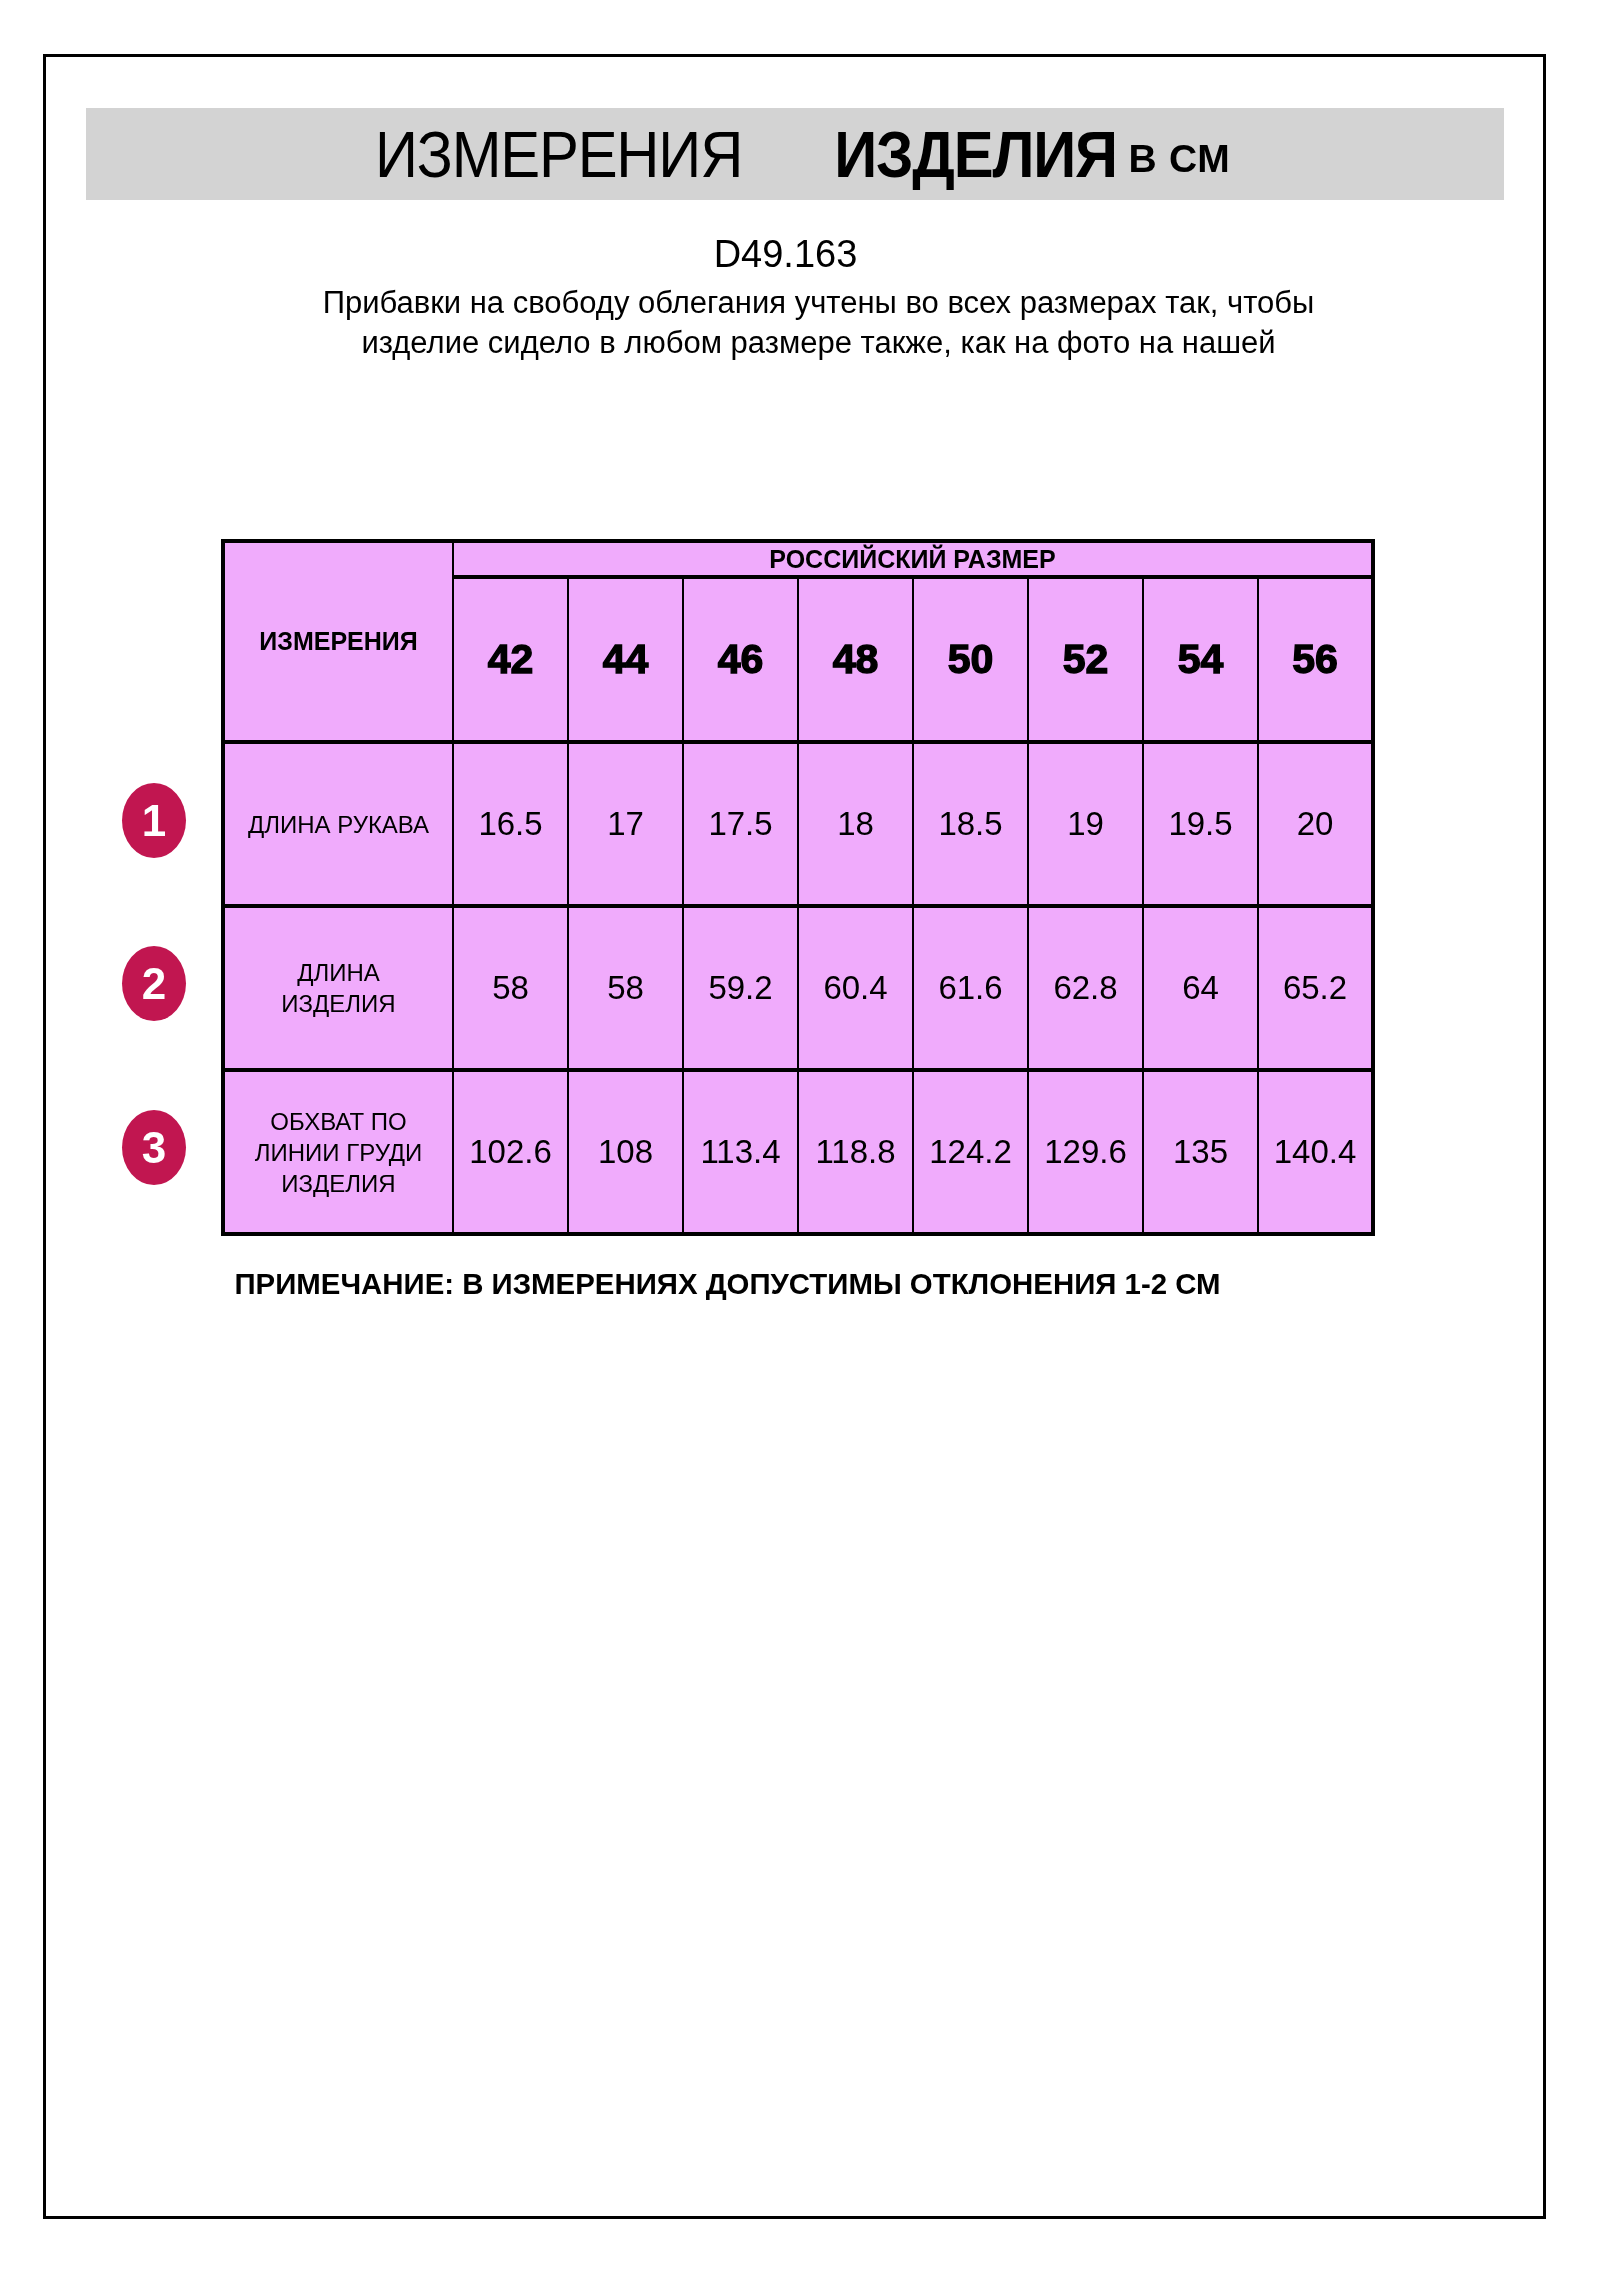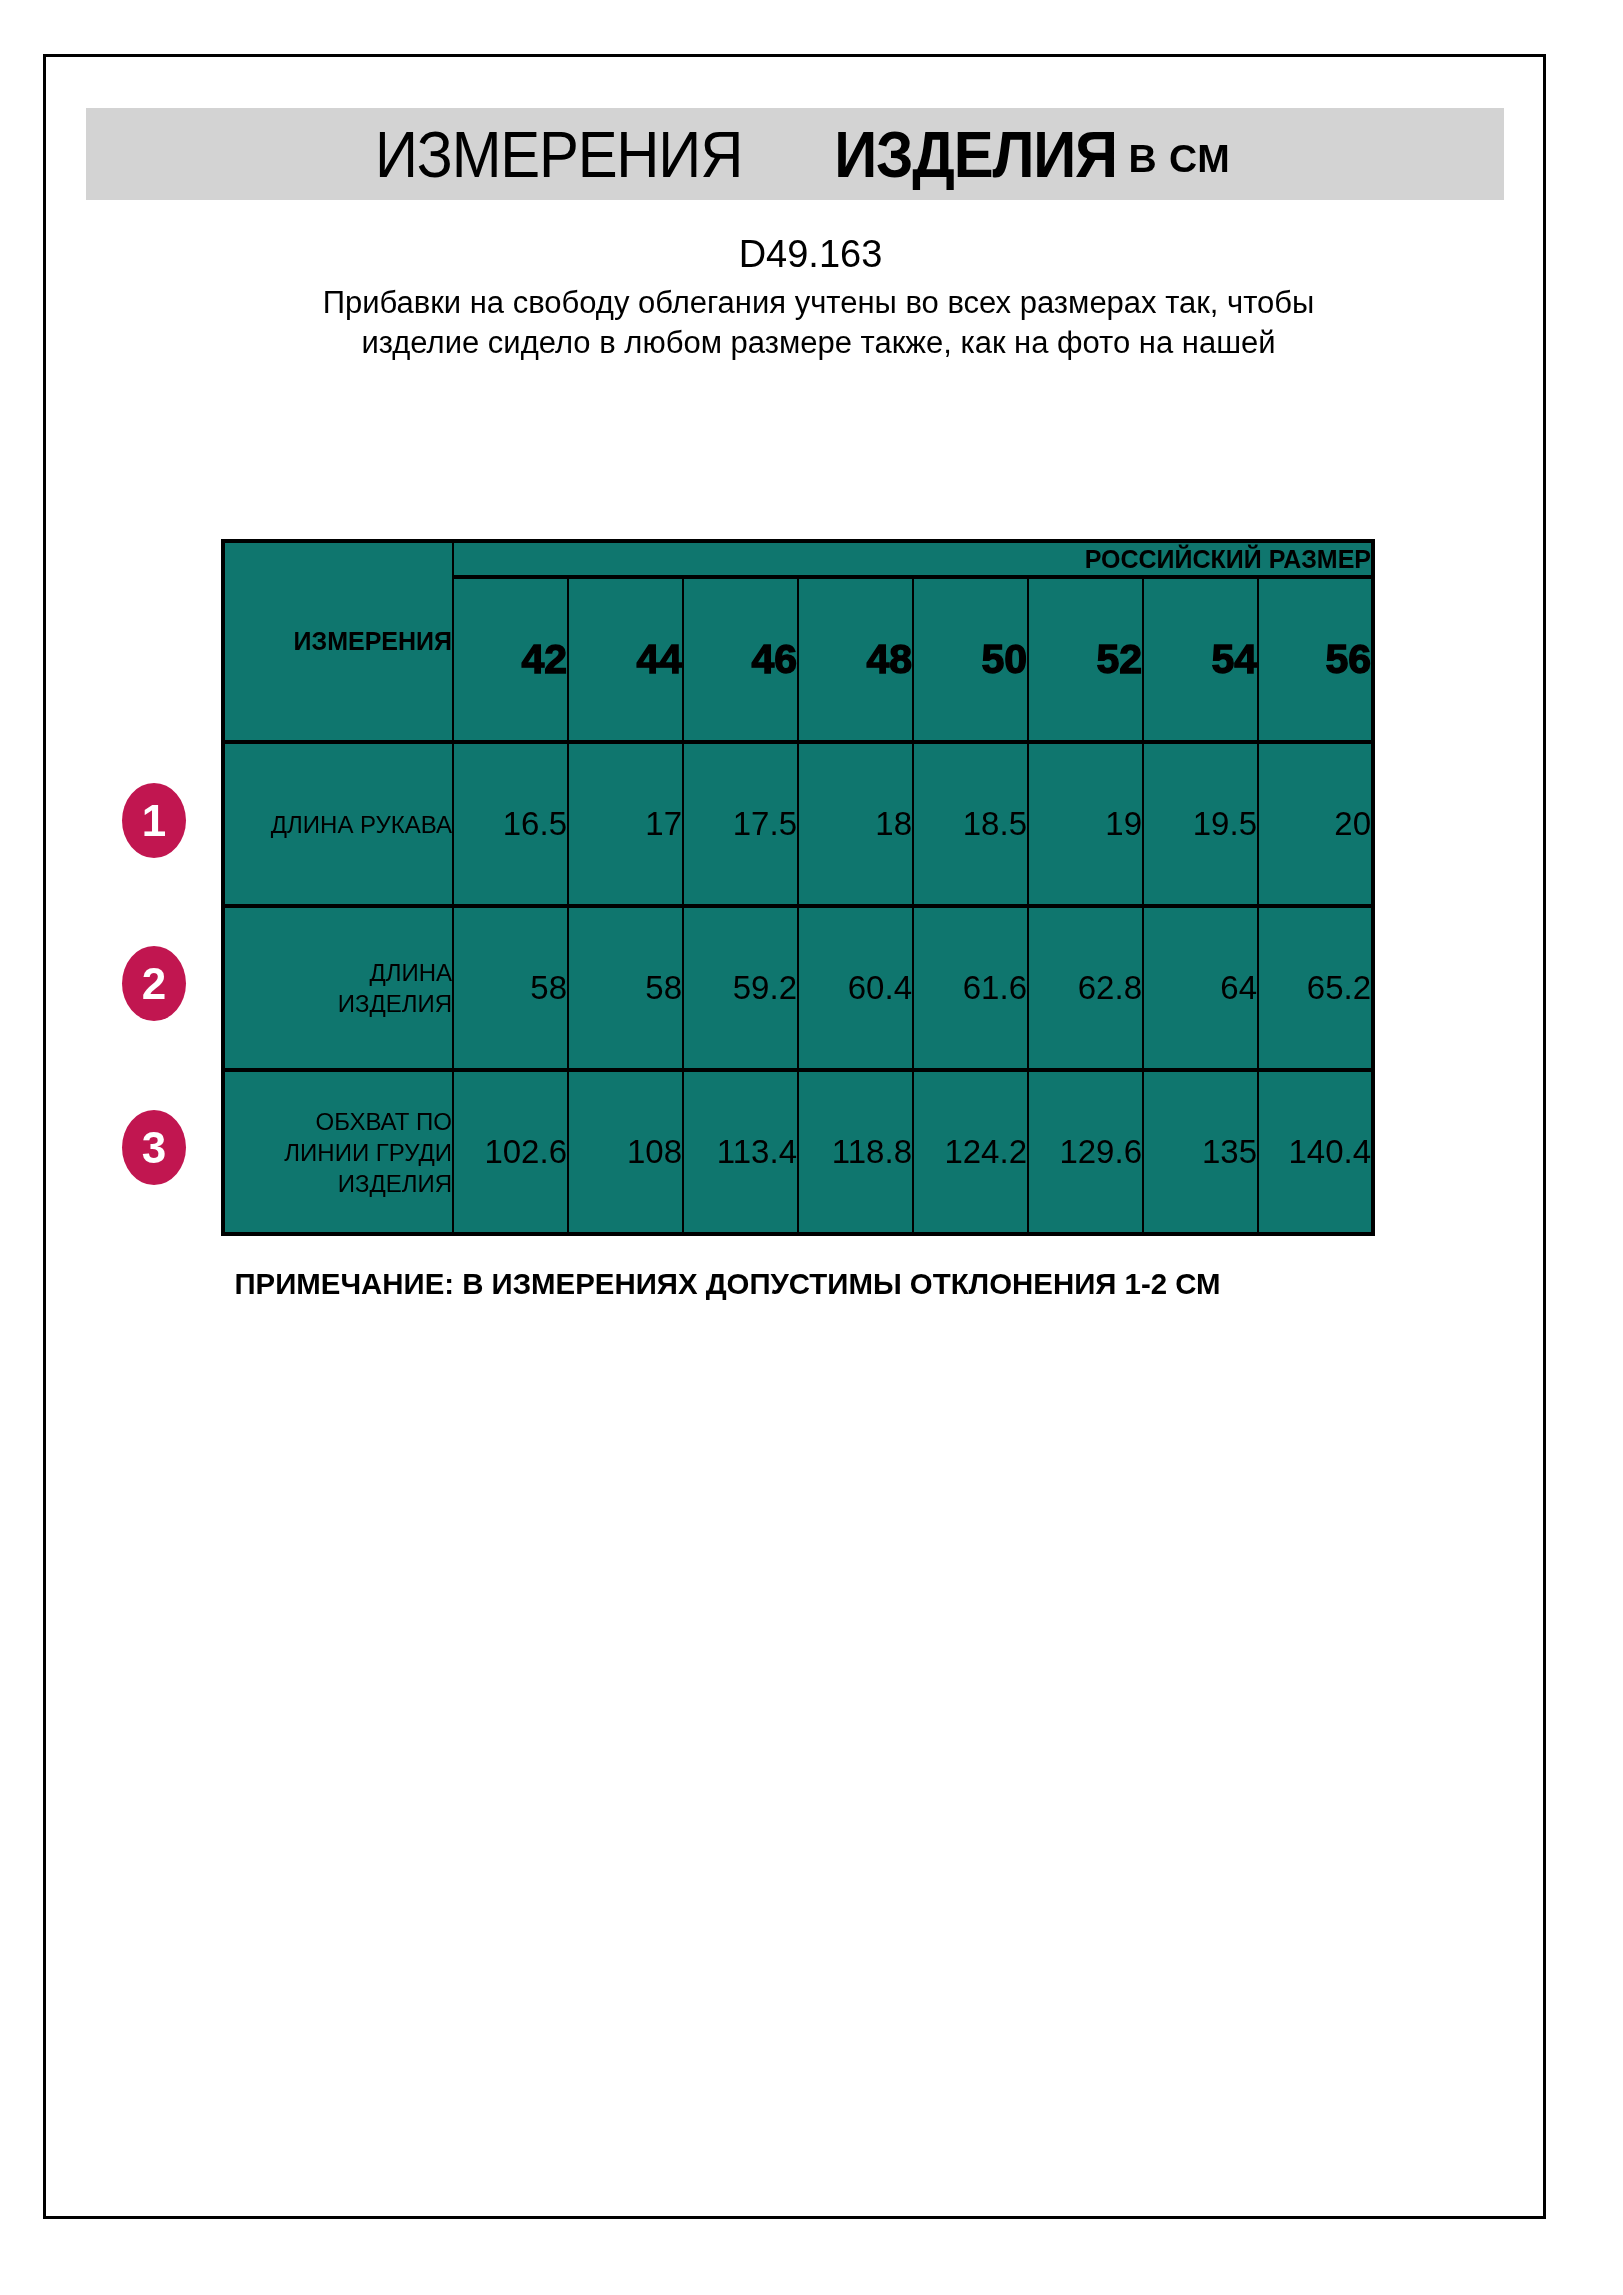--- a/index.html
+++ b/index.html
@@ -33,40 +33,40 @@
   .title-word-2{
     font-size:65px;font-weight:700;letter-spacing:-1.3px;
     margin-left:63px;
     transform:scaleX(.92);transform-origin:center;
   }
   .title-unit{
     font-size:39px;font-weight:700;letter-spacing:0.7px;
     margin-top:9.2px;
   }
   .model-code{
-    position:absolute;left:59px;top:233px;width:1503px;
+    position:absolute;left:34px;top:233px;width:1503px;
     text-align:center;font-size:38px;font-weight:400;
   }
   .intro{
     position:absolute;left:43px;top:283px;width:1503px;
     text-align:center;font-size:31px;font-weight:400;line-height:40px;margin-left:24px;
   }
   
   table.size-table{
     position:absolute;left:221px;top:539px;width:1146px;
     border-collapse:collapse;table-layout:fixed;
     border:4.6px solid var(--ink);
   }
   table.size-table td{
     border-left:2.6px solid var(--ink);
     border-right:2.6px solid var(--ink);
     border-top:4.6px solid var(--ink);
     border-bottom:4.6px solid var(--ink);
-    text-align:right;vertical-align:middle;
-    background:#0f766e;
+    text-align:center;vertical-align:middle;
+    background:#f0abfc;
   }
   col.c-label{width:230px;}
   col.c-size{width:115px;}
   td.corner-cell{font-size:27.5px;font-weight:400;}
   tr.tr-group td{height:36px;font-size:25px;font-weight:700;letter-spacing:0px;}
   tr.tr-sizes td{
     height:165px;font-size:41px;font-weight:700;
     -webkit-text-stroke:1.4px var(--ink);
   }
   tr.tr-data td{height:164px;}

